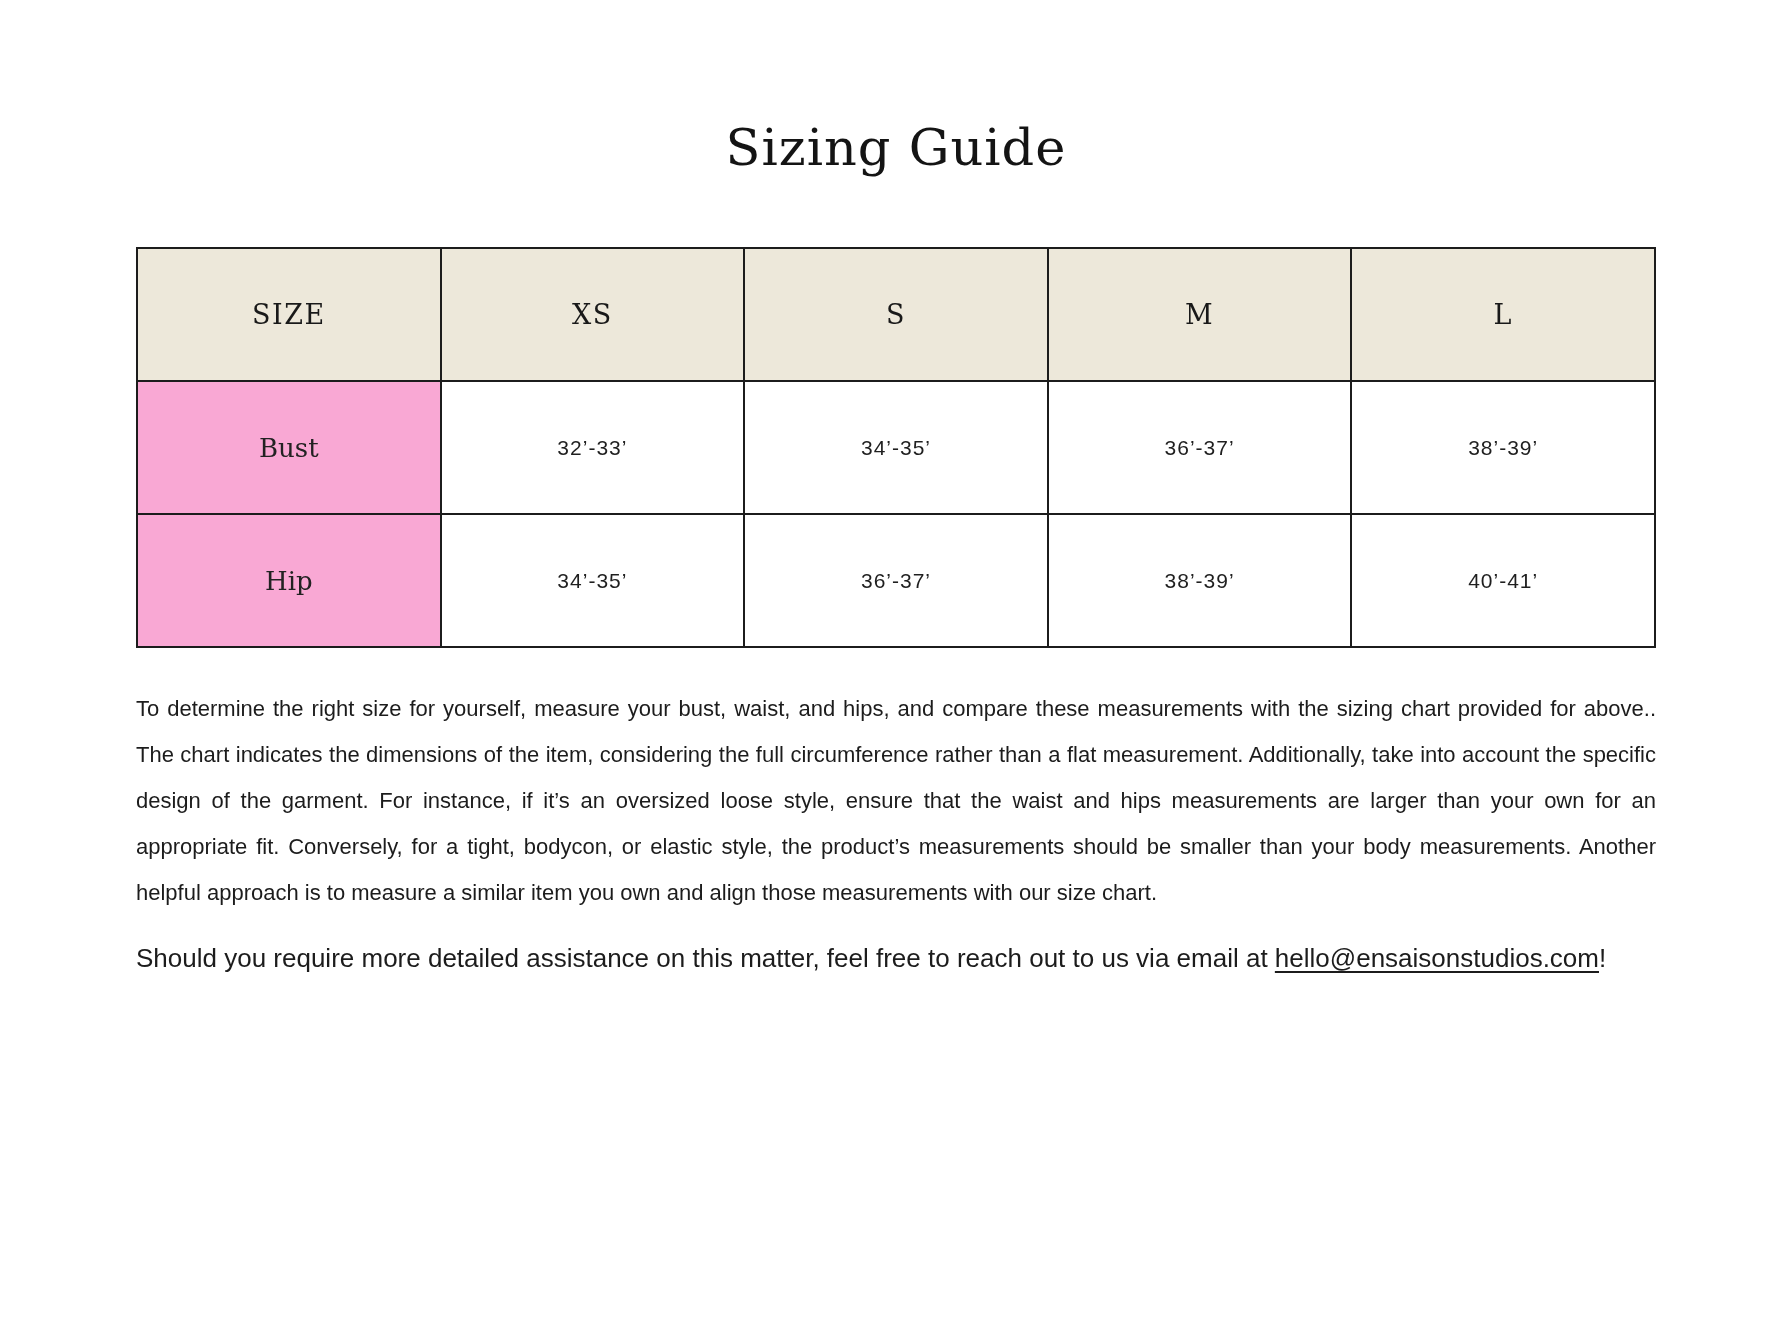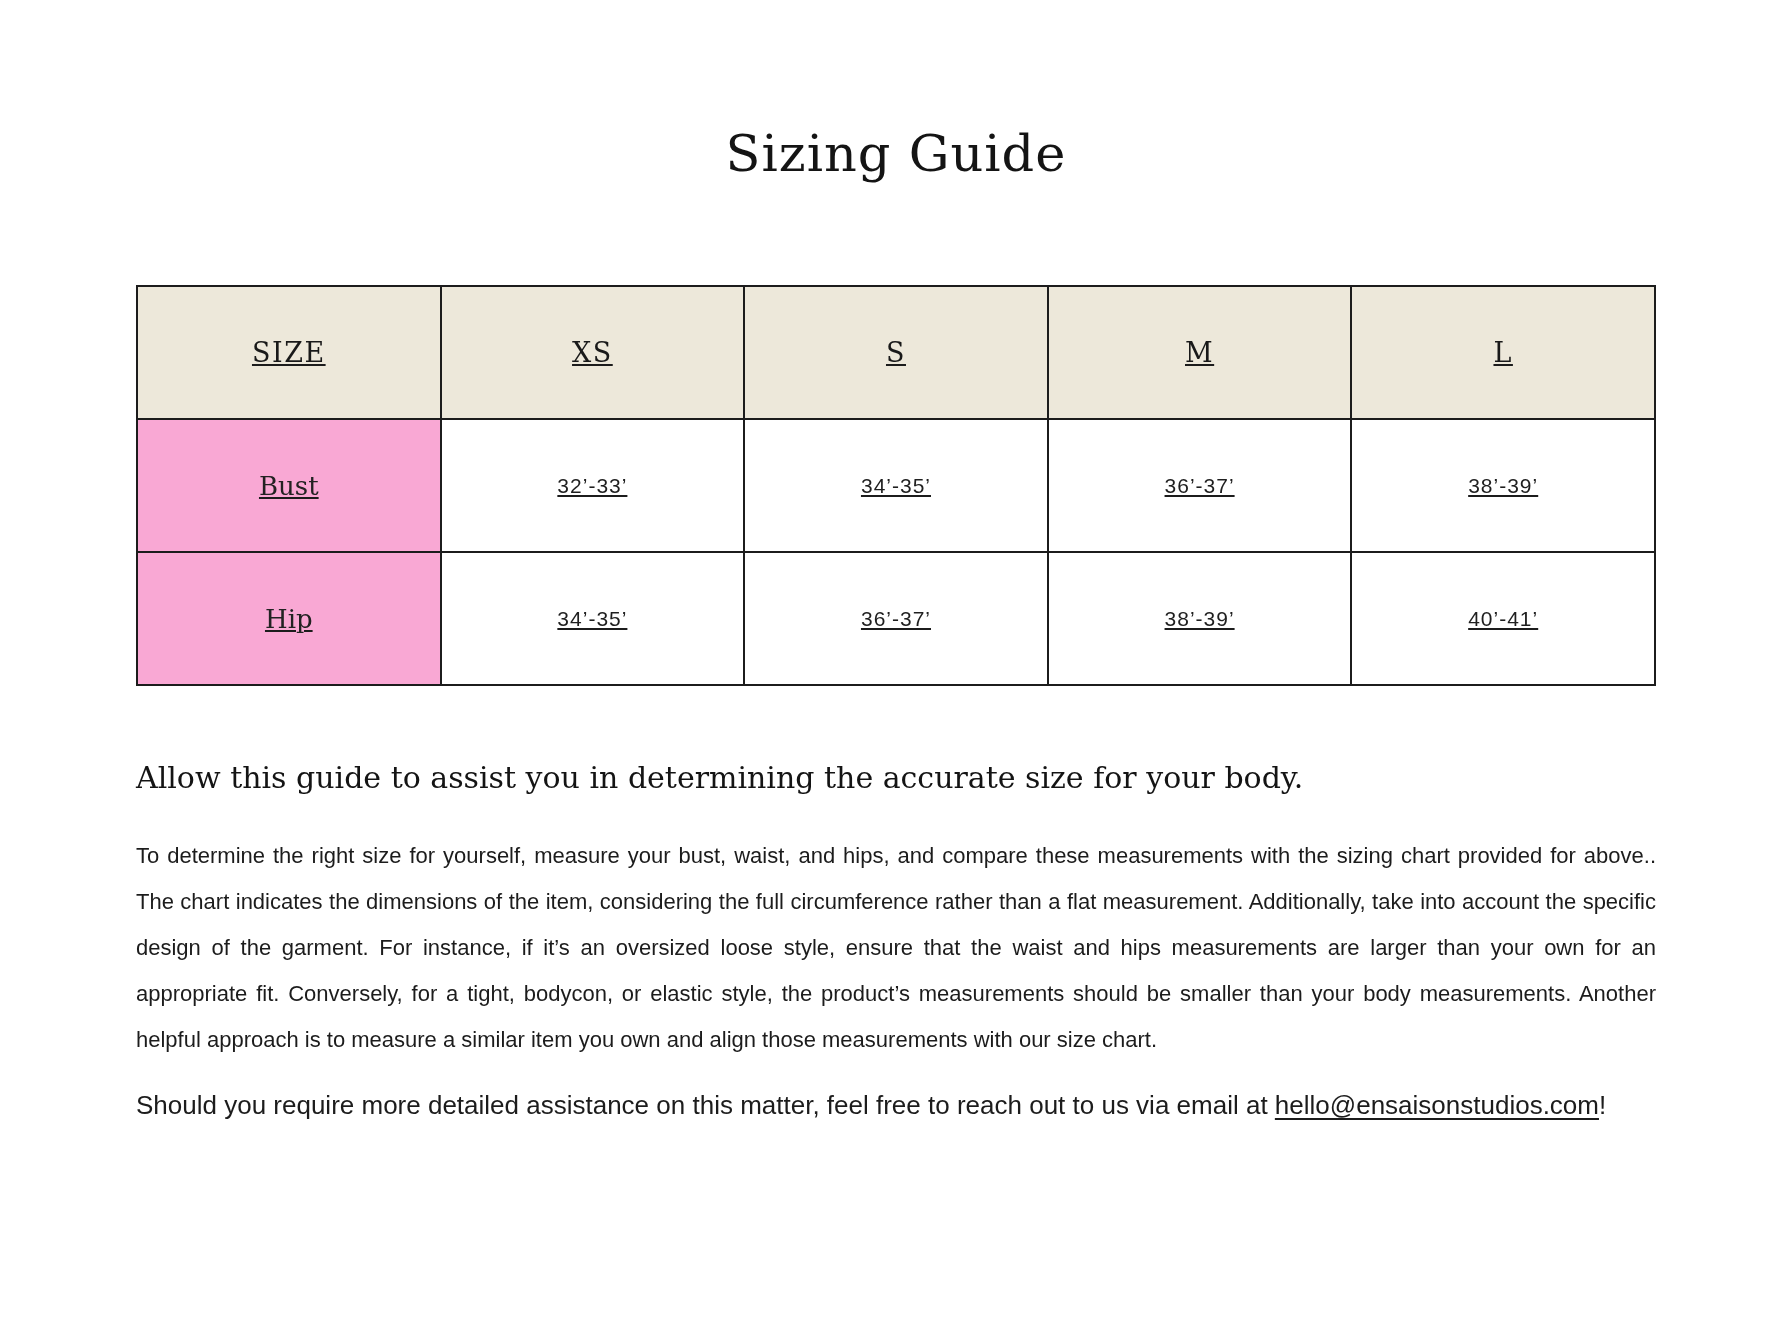--- a/index.html
+++ b/index.html
@@ -11,38 +11,37 @@
     width: 1792px;
     height: 1344px;
     font-family: "Liberation Sans", sans-serif;
     color: #1c1c1c;
     overflow: hidden;
   }
   .page {
     box-sizing: border-box;
     width: 1792px;
     height: 948px;
-    padding: 6px 136px;
+    padding: 0 136px;
   }
   .page-title {
     font-family: "DejaVu Serif", serif;
     font-weight: 400;
     font-size: 51px;
     letter-spacing: 1px;
     text-align: center;
     margin: 0;
     padding-top: 118px;
     color: #141414;
   }
   table.size-table {
     width: 100%;
-    margin-top: 102px;
+    margin-top: 70px;
     border-collapse: collapse;
     table-layout: fixed;
-    text-decoration: underline;
   }
   .size-table th,
   .size-table td {
     border: 2px solid #1c1c1c;
     height: 131px;
     text-align: center;
     vertical-align: middle;
     padding: 0;
   }
   .size-table th {
@@ -124,19 +123,18 @@
       <tr>
         <td class="row-label">Hip</td>
         <td class="size-value">34’-35’</td>
         <td class="size-value">36’-37’</td>
         <td class="size-value">38’-39’</td>
         <td class="size-value">40’-41’</td>
       </tr>
     </tbody>
   </table>
 
-  <p class="guide-subtitle">Allow this guide to assist you in determining the accurate size for your body.</p>
 
   <p class="guide-paragraph">To determine the right size for yourself, measure your bust, waist, and hips, and compare these measurements with the sizing chart provided for above.. The chart indicates the dimensions of the item, considering the full circumference rather than a flat measurement. Additionally, take into account the specific design of the garment. For instance, if it’s an oversized loose style, ensure that the waist and hips measurements are larger than your own for an appropriate fit. Conversely, for a tight, bodycon, or elastic style, the product’s measurements should be smaller than your body measurements. Another helpful approach is to measure a similar item you own and align those measurements with our size chart.</p>
 
   <p class="guide-contact"><span>Should you require more detailed assistance on this matter, feel free to reach out to us via email at </span><a class="email-link">hello@ensaisonstudios.com</a><span>!</span></p>
 
 </div>
 
 </body></html>

